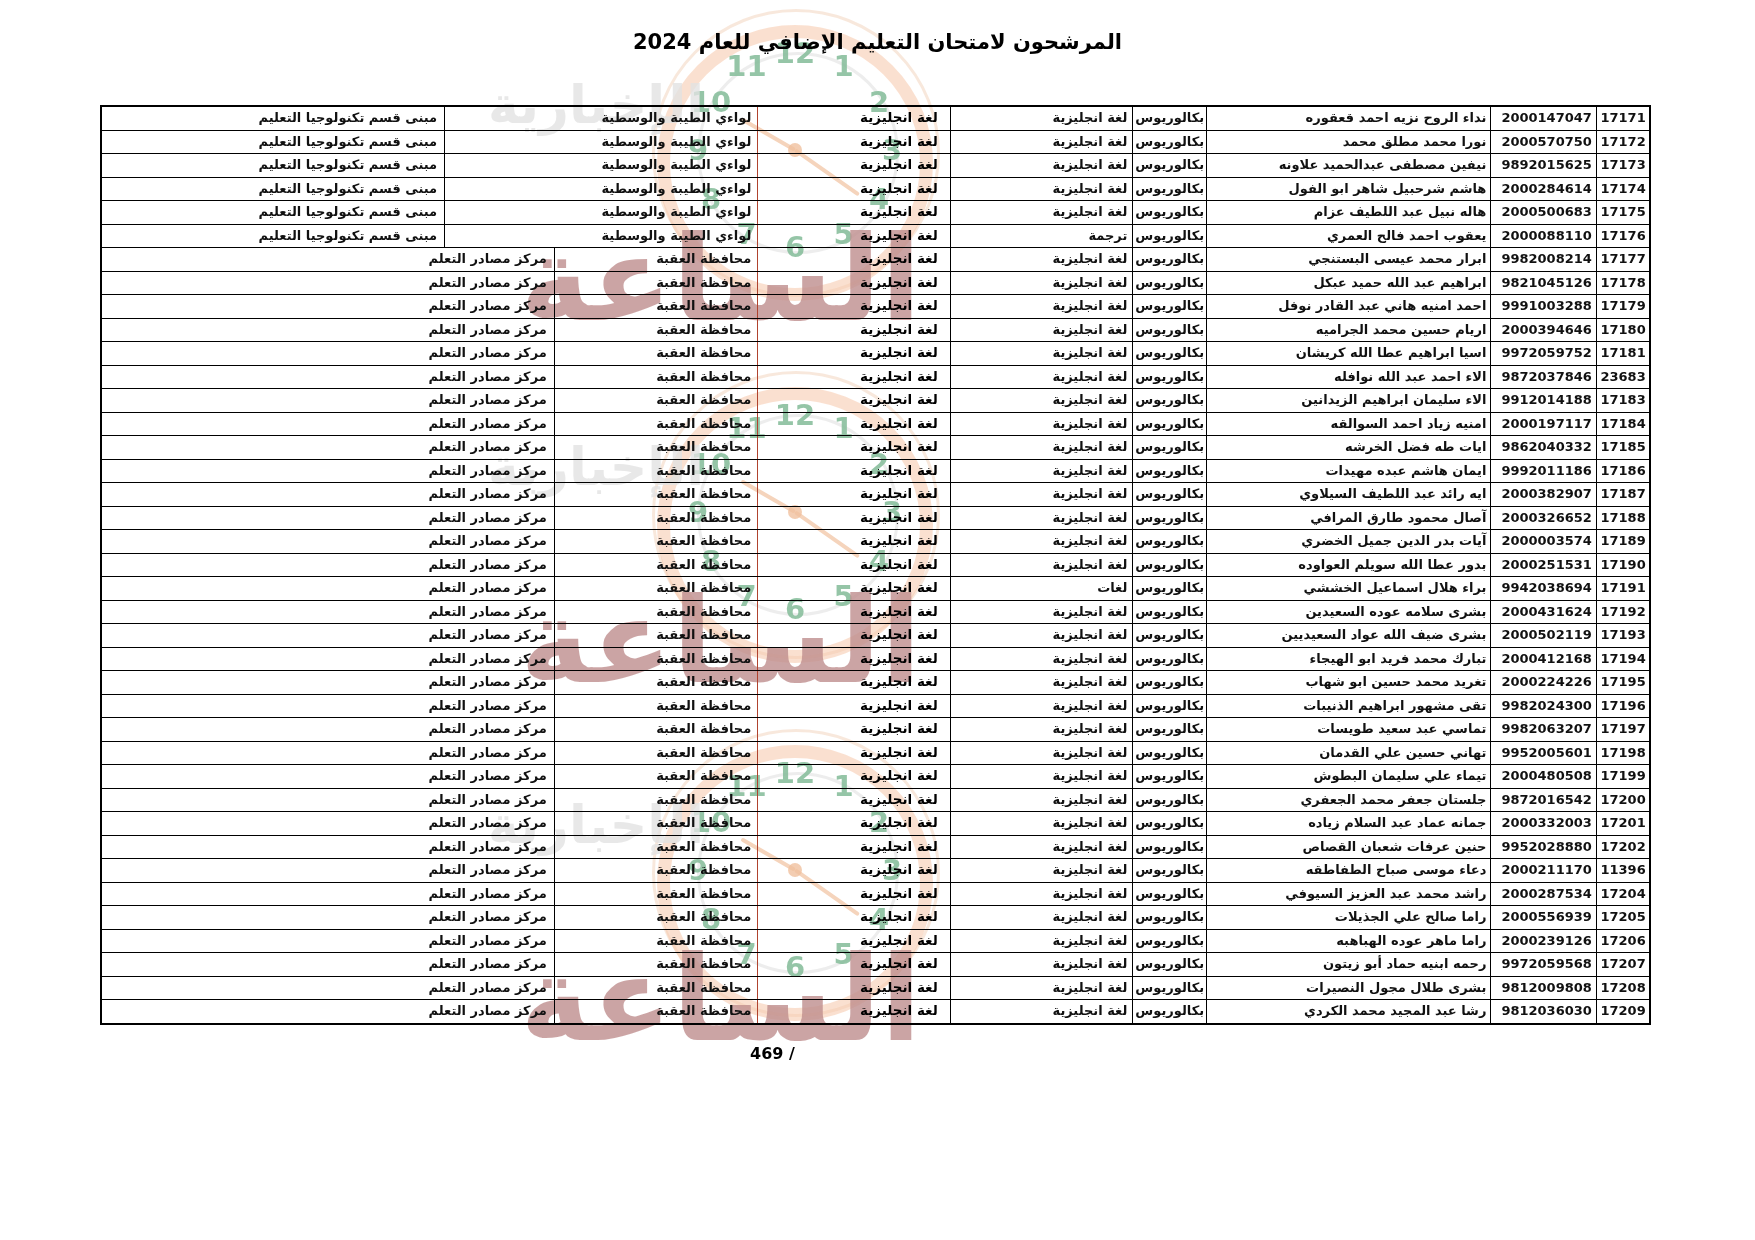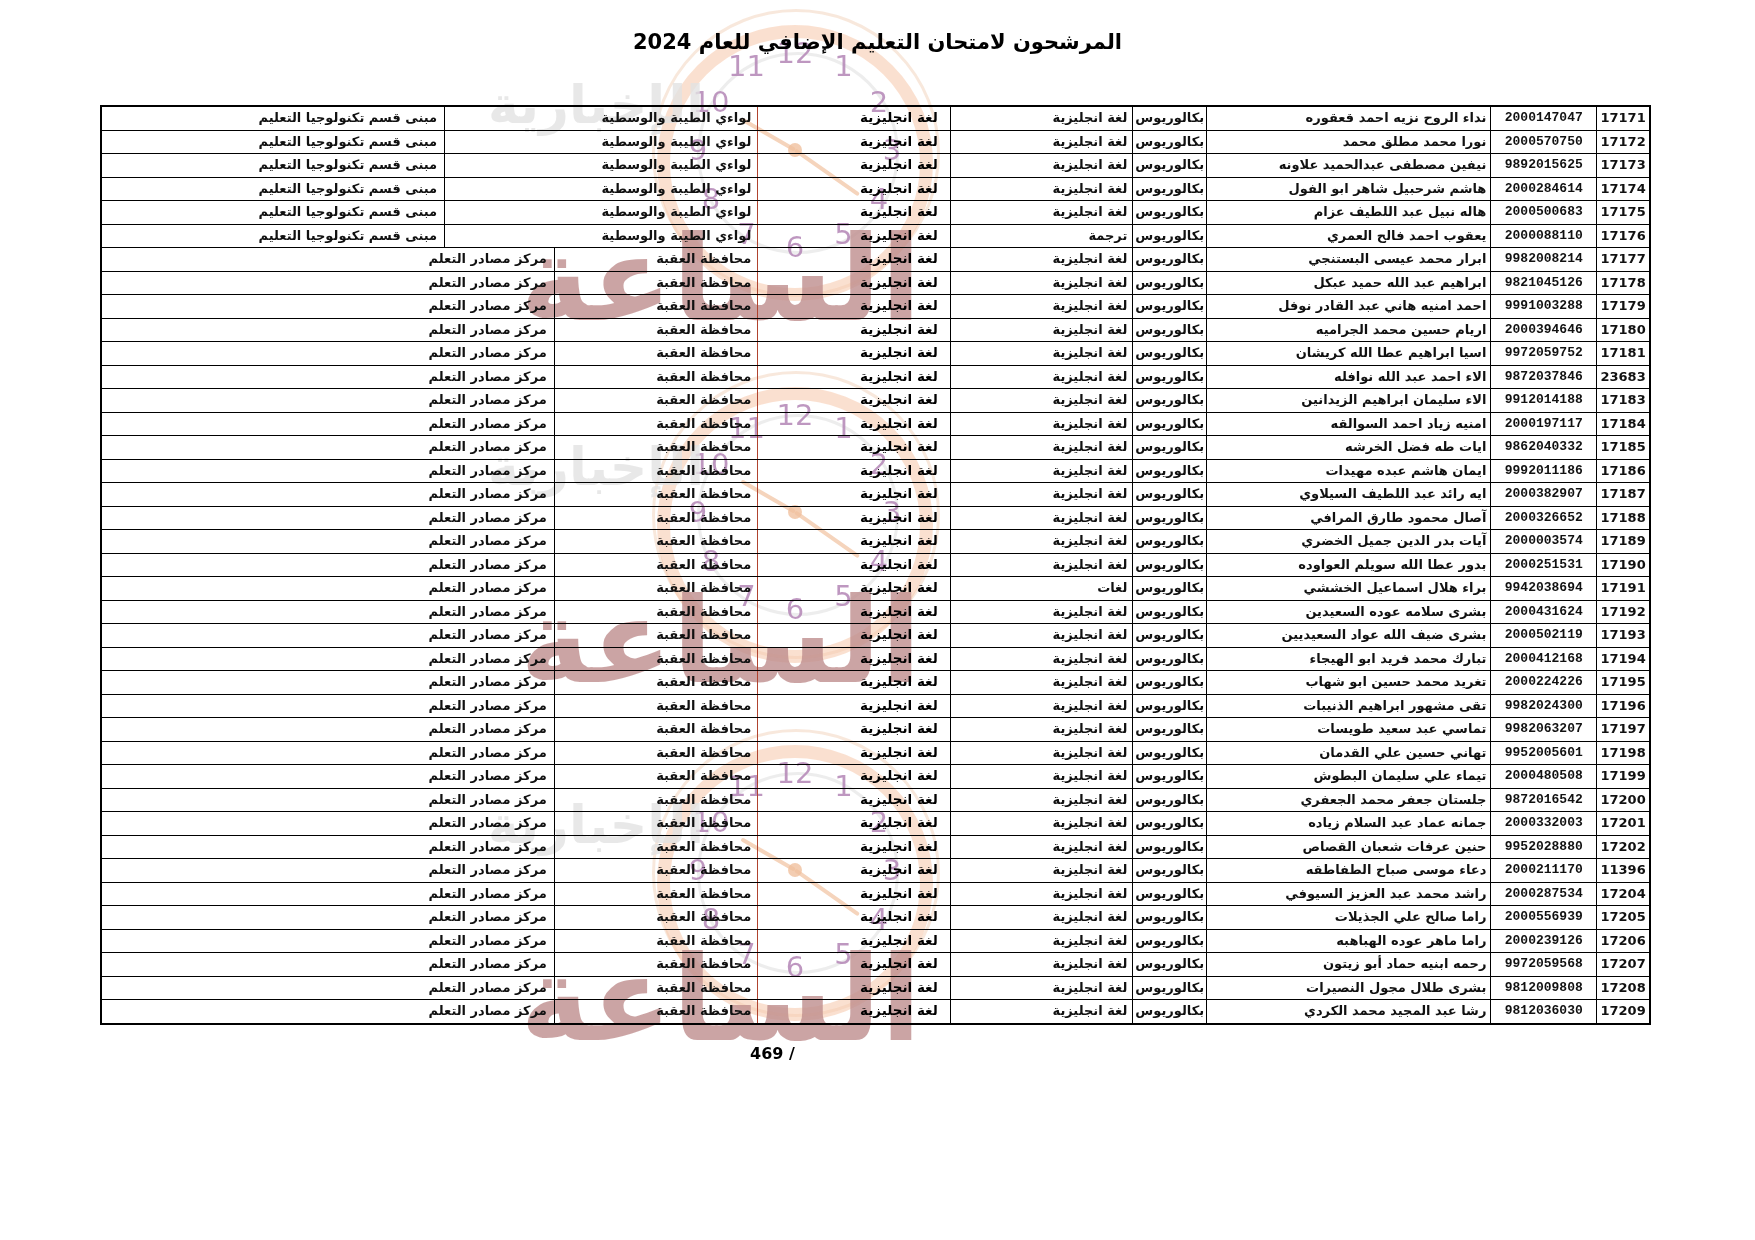--- a/index.html
+++ b/index.html
@@ -17,21 +17,21 @@
   }
   .wm .ring-orange2{
     position:absolute;width:282px;height:282px;border-radius:50%;
     border:3px solid #e8b28a;left:652px;opacity:.6;
   }
   .wm .ring-gray{
     position:absolute;width:196px;height:196px;border-radius:50%;
     border:3px solid #d2d2d2;left:697px;opacity:.8;
   }
   .wm .num{
-    position:absolute;color:#701a75;font-size:29px;font-weight:normal;
+    position:absolute;color:#15803d;font-size:29px;font-weight:bold;
     transform:translate(-50%,-50%);opacity:.9;
   }
   .wm .word-main{
     position:absolute;color:#7f1d1d;font-size:118px;font-weight:bold;
     left:520px;white-space:nowrap;letter-spacing:14px;opacity:.8;
   }
   .wm .word-sub{
     position:absolute;color:#c6c6c6;font-size:52px;font-weight:bold;
     left:488px;white-space:nowrap;letter-spacing:4px;opacity:.8;
   }
@@ -59,21 +59,21 @@
   }
   .row{display:flex;border-bottom:1px solid #000;background:transparent;}
   .row:last-child{border-bottom:none;}
   .c{
     box-sizing:border-box;height:22.5px;line-height:21px;
     font-size:13px;font-weight:bold;color:#111;
     white-space:nowrap;overflow:hidden;text-align:right;
     padding:0 4px;border-left:1px solid #000;direction:rtl;
   }
   .w-serial {width:53px;text-align:center;padding:0 1px;direction:ltr;}
-  .w-national_id{width:106px;text-align:center;padding:0 10px;direction:ltr;font-family:Liberation Mono, monospace;}
+  .w-national_id{width:106px;text-align:center;padding:0 10px;direction:ltr;}
   .w-name   {width:285px;}
   .w-degree {width:74px;padding:0 2px;}
   .w-specialty{width:183px;padding:0 5px;}
   .w-subject{
     width:193px;padding:0 12px;font-size:13.5px;color:#000;
     border-left-color:var(--red);
   }
   .w-region {width:204px;padding:0 6px;}
   .w-center {width:453px;padding:0 7px;border-left:none;}
   .grp-a .w-region{width:314px;}

